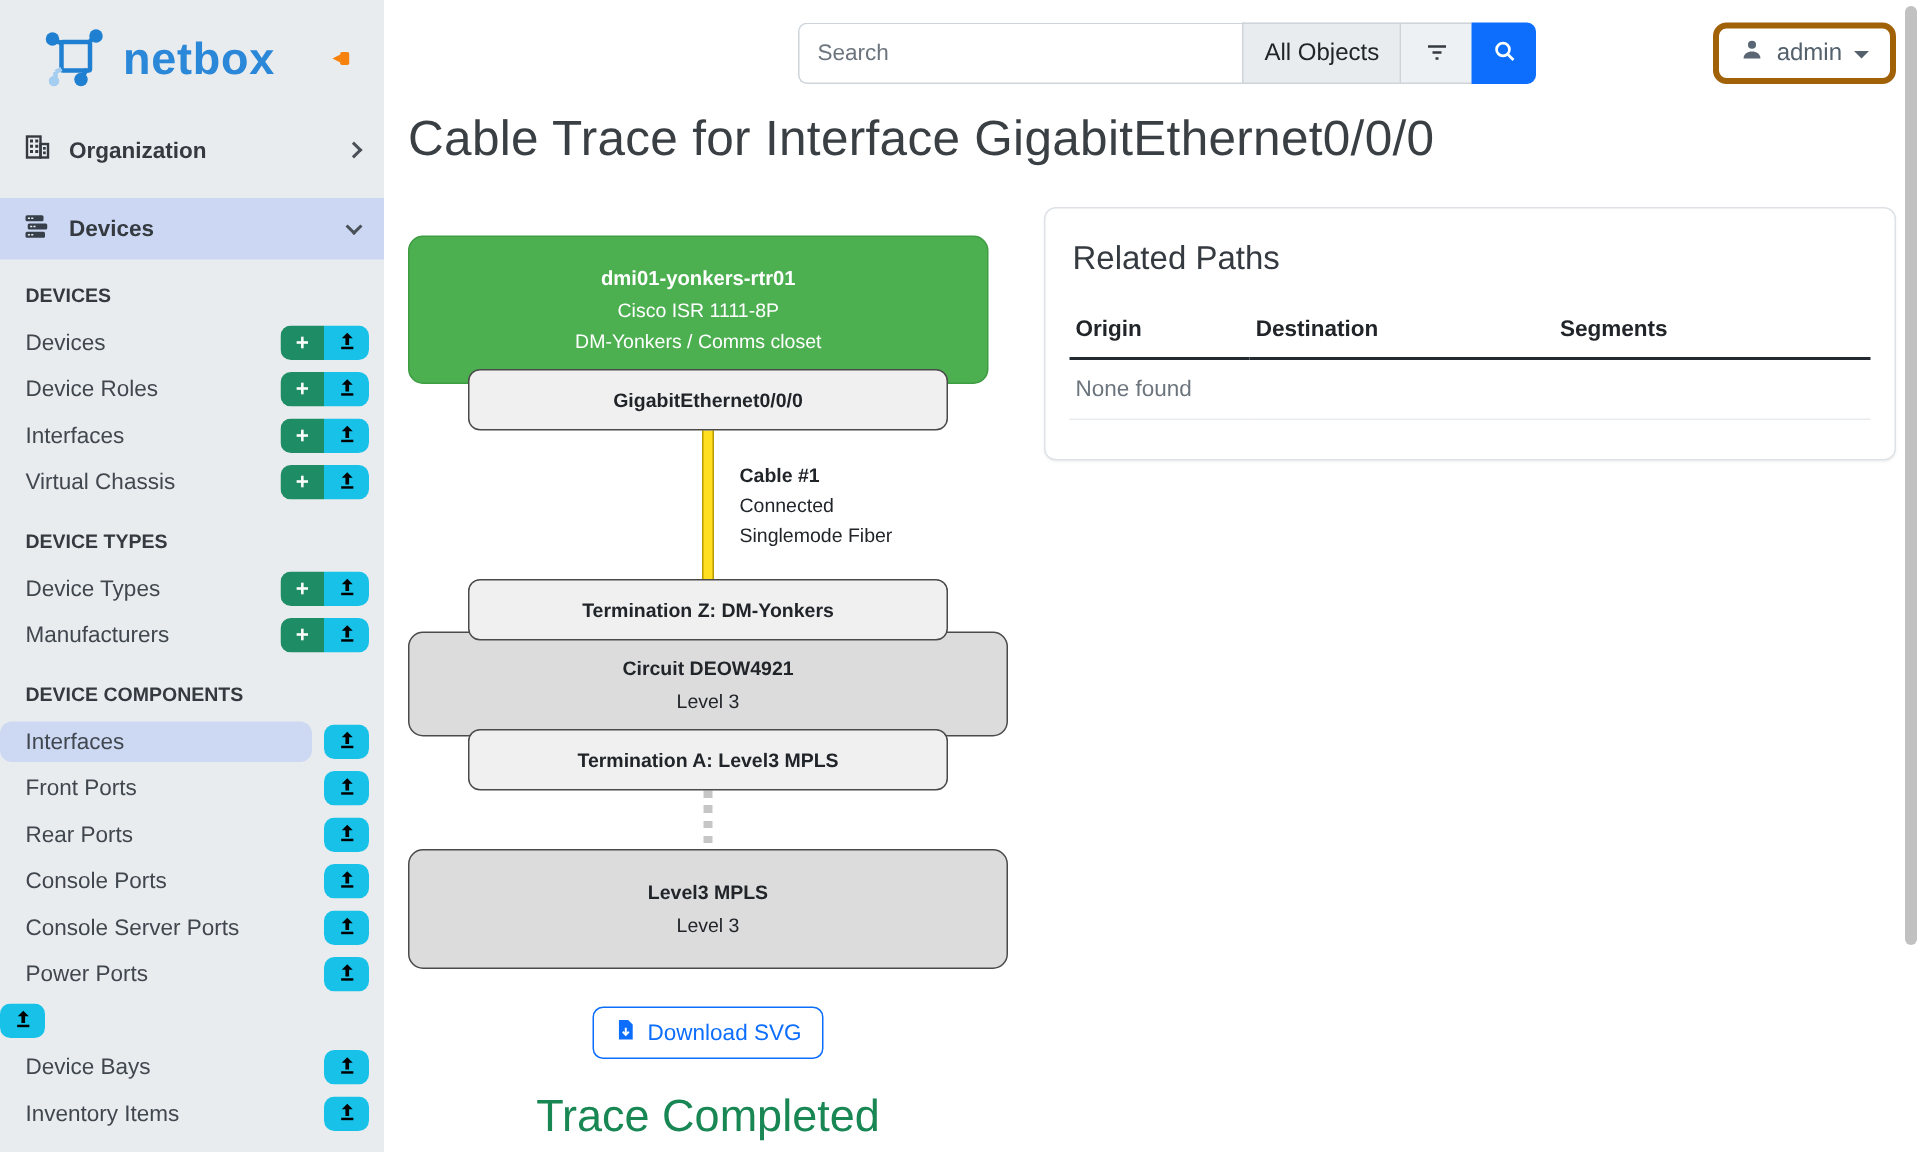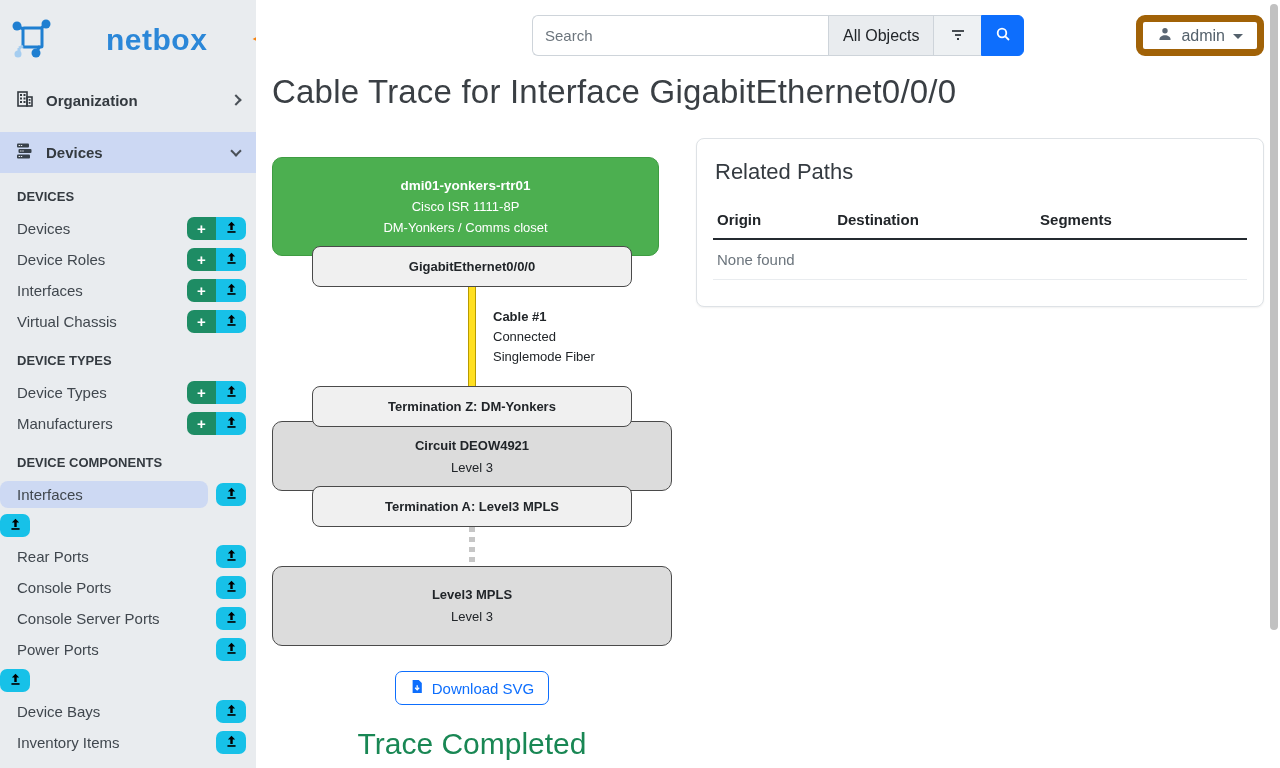--- a/index.html
+++ b/index.html
@@ -1,21 +1,21 @@
 <!DOCTYPE html>
 <html><head>
 <meta charset="utf-8">
 <style>
   * { box-sizing: border-box; margin: 0; padding: 0; }
   html,body { width:1280px; height:768px; overflow:hidden; }
   body { font-family:"Liberation Sans", sans-serif; background:#fff; display:flex; color:#212529; }
 
   
   .sidebar { width:256px; flex:0 0 256px; background:#e9ecef; height:768px; overflow:hidden; }
-  .brand { height:80px; display:flex; align-items:center; padding:0 18px 0 10px;gap:42px; }
+  .brand { height:80px; display:flex; align-items:center; padding:0 18px 0 28px; }
   .brand-text { font-size:30px; font-weight:700; color:#2b87d8; margin-left:8px; letter-spacing:.5px; }
   .pin-btn { margin-left:auto; background:none; border:none; cursor:pointer; padding:2px; }
   .nav-item { height:40px; display:flex; align-items:center; gap:12px; padding:0 16px; font-size:15px; font-weight:700; color:#343a40; cursor:pointer; }
   .nav-item.first { margin-bottom:12px; }
   .nav-item.active { background:#ccd8f3; height:41px; }
   .nav-chevron { margin-left:auto; width:8px; height:8px; border-right:2px solid #495057; border-bottom:2px solid #495057; }
   .chev-right { transform:rotate(-45deg); }
   .chev-down { transform:rotate(45deg); margin-top:-3px; }
   .group-heading { font-size:13px; font-weight:700; color:#343a40; padding:0 0 0 17px; margin:16px 0 9px 0; }
   .side-row { display:flex; align-items:center; height:31px; }
@@ -28,21 +28,21 @@
 
   
   .main { flex:1; padding:0 16px; position:relative; }
   .topbar { display:flex; align-items:center; margin-top:15px; height:41px; }
   .search-group { display:flex; margin-left:260px; height:41px; }
   .search-input { width:296px; height:41px; border:1px solid #ced4da; border-right:none; border-radius:6px 0 0 6px; padding:0 12px; font-size:15px; color:#ec4899; outline:none; }
   .search-input::placeholder { color:#6c757d; }
   .scope-btn { height:41px; padding:0 14px; background:#e9ecef; border:1px solid #ced4da; border-right:none; font-size:16px; color:#212529; cursor:pointer; }
   .filter-btn { width:48px; height:41px; background:#eef1f3; border:1px solid #ced4da; border-right:none; display:flex; align-items:center; justify-content:center; cursor:pointer; }
   .search-btn { width:43px; height:41px; background:#0d6efd; border:1px solid #0d6efd; border-radius:0 6px 6px 0; display:flex; align-items:center; justify-content:center; cursor:pointer; }
-  .user-menu { margin-left:auto; height:41px; display:flex; align-items:center; gap:8px; padding:0 14px; border:7px solid #a16207; border-radius:9px; background:#fff; color:#54616c; font-size:16px; cursor:pointer; }
+  .user-menu { margin-left:auto; height:41px; display:flex; align-items:center; gap:8px; padding:0 14px; border:4px solid #a16207; border-radius:9px; background:#fff; color:#54616c; font-size:16px; cursor:pointer; }
   .caret-down { width:0; height:0; border-left:5px solid transparent; border-right:5px solid transparent; border-top:5px solid #54616c; margin-top:2px; }
 
   .page-title { margin-top:17px; font-size:33px; font-weight:300; color:#3a3f44; letter-spacing:.2px; }
 
   .content-row { display:flex; margin-top:27px; gap:24px; align-items:flex-start; }
 
   
   .trace-col { width:400px; flex:0 0 400px; margin-top:19px; }
   .trace-canvas { position:relative; width:400px; height:489px; font-size:13px; }
   .node-box { position:absolute; border:1px solid #4a4a4a; text-align:center; }
@@ -238,20 +238,21 @@
     <div class="pill-group pill-single">
       <button class="import-btn">
           <span><svg width="13" height="13" viewBox="0 0 16 16">
               <path d="M8 1l4.5 4.5H9.5V11h-3V5.5H3.5z" fill="#000"></path>
               <rect x="3" y="12.5" width="10" height="2" fill="#000"></rect>
             </svg></span>
         </button>
     </div>
   </div>
   <div class="side-row">
+    <div class="side-label-wrap">Front Ports</div>
     <div class="pill-group pill-single">
       <button class="import-btn">
           <span><svg width="13" height="13" viewBox="0 0 16 16">
               <path d="M8 1l4.5 4.5H9.5V11h-3V5.5H3.5z" fill="#000"></path>
               <rect x="3" y="12.5" width="10" height="2" fill="#000"></rect>
             </svg></span>
         </button>
     </div>
   </div>
   <div class="side-row">

